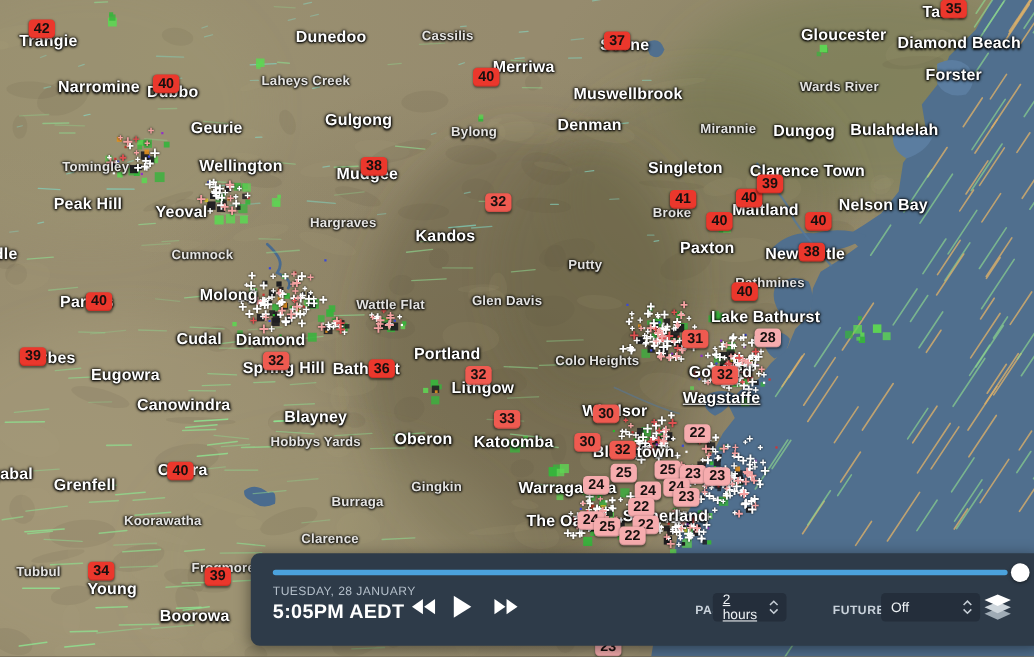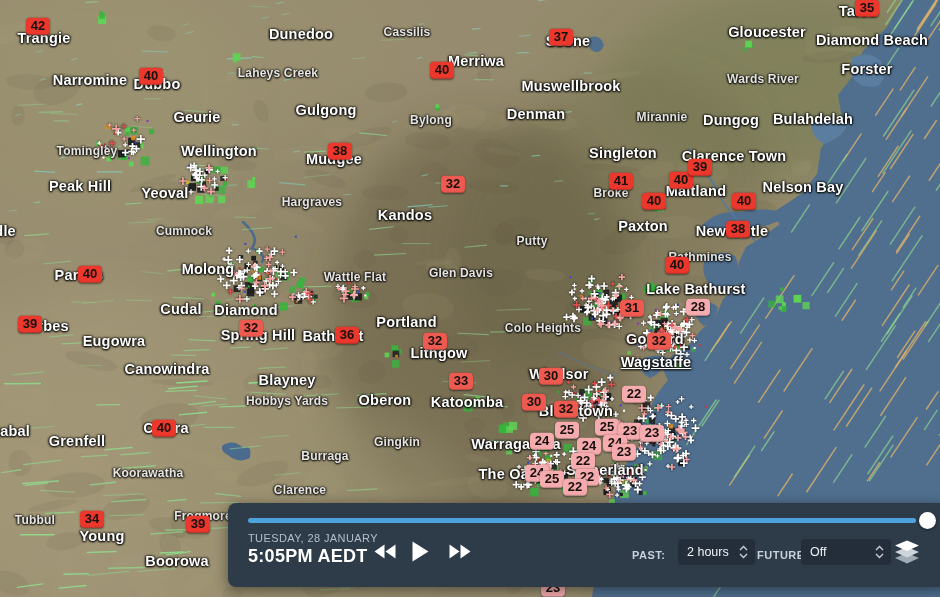--- a/index.html
+++ b/index.html
@@ -37,21 +37,21 @@
     background:#ffffff;box-shadow:0 1px 3px rgba(0,0,0,.5);cursor:grab;}
   .date{position:absolute;left:20px;top:29px;font-size:11px;color:#b4bfca;letter-spacing:.4px;}
   .time{position:absolute;left:20px;top:43px;font-size:18px;font-weight:700;color:#ffffff;letter-spacing:.3px;}
   .pb{position:absolute;background:none;border:none;padding:0;cursor:pointer;line-height:0;}
   #rew{left:146px;top:41px;} #play{left:184px;top:38px;} #ff{left:221px;top:41px;}
   .sel-label{position:absolute;font-size:11px;font-weight:700;color:#c9d2db;letter-spacing:.5px;top:46px;}
   #past-label{left:404px;} #future-label{left:529px;}
   .select{position:absolute;top:36px;height:26px;background:#242e3b;border-radius:4px;
     color:#eef2f5;font-size:12.5px;display:flex;align-items:center;cursor:pointer;
     padding:0 6px 0 9px;box-sizing:border-box;justify-content:space-between;}
-  #past-select{left:450px;width:77px;} #future-select{left:573px;width:90px;}
+  #past-select{left:420px;width:67px;text-decoration:underline;} #future-select{left:573px;width:90px;}
   #layers-btn{position:absolute;left:666px;top:37px;background:none;border:none;padding:0;cursor:pointer;line-height:0;}
 </style>
 </head>
 <body>
 
 <div id="stage">
   <div id="map">
     <svg id="decor" width="940" height="597" viewBox="0 0 940 597">
       <defs>
         <filter id="soft" x="-60%" y="-60%" width="220%" height="220%">

